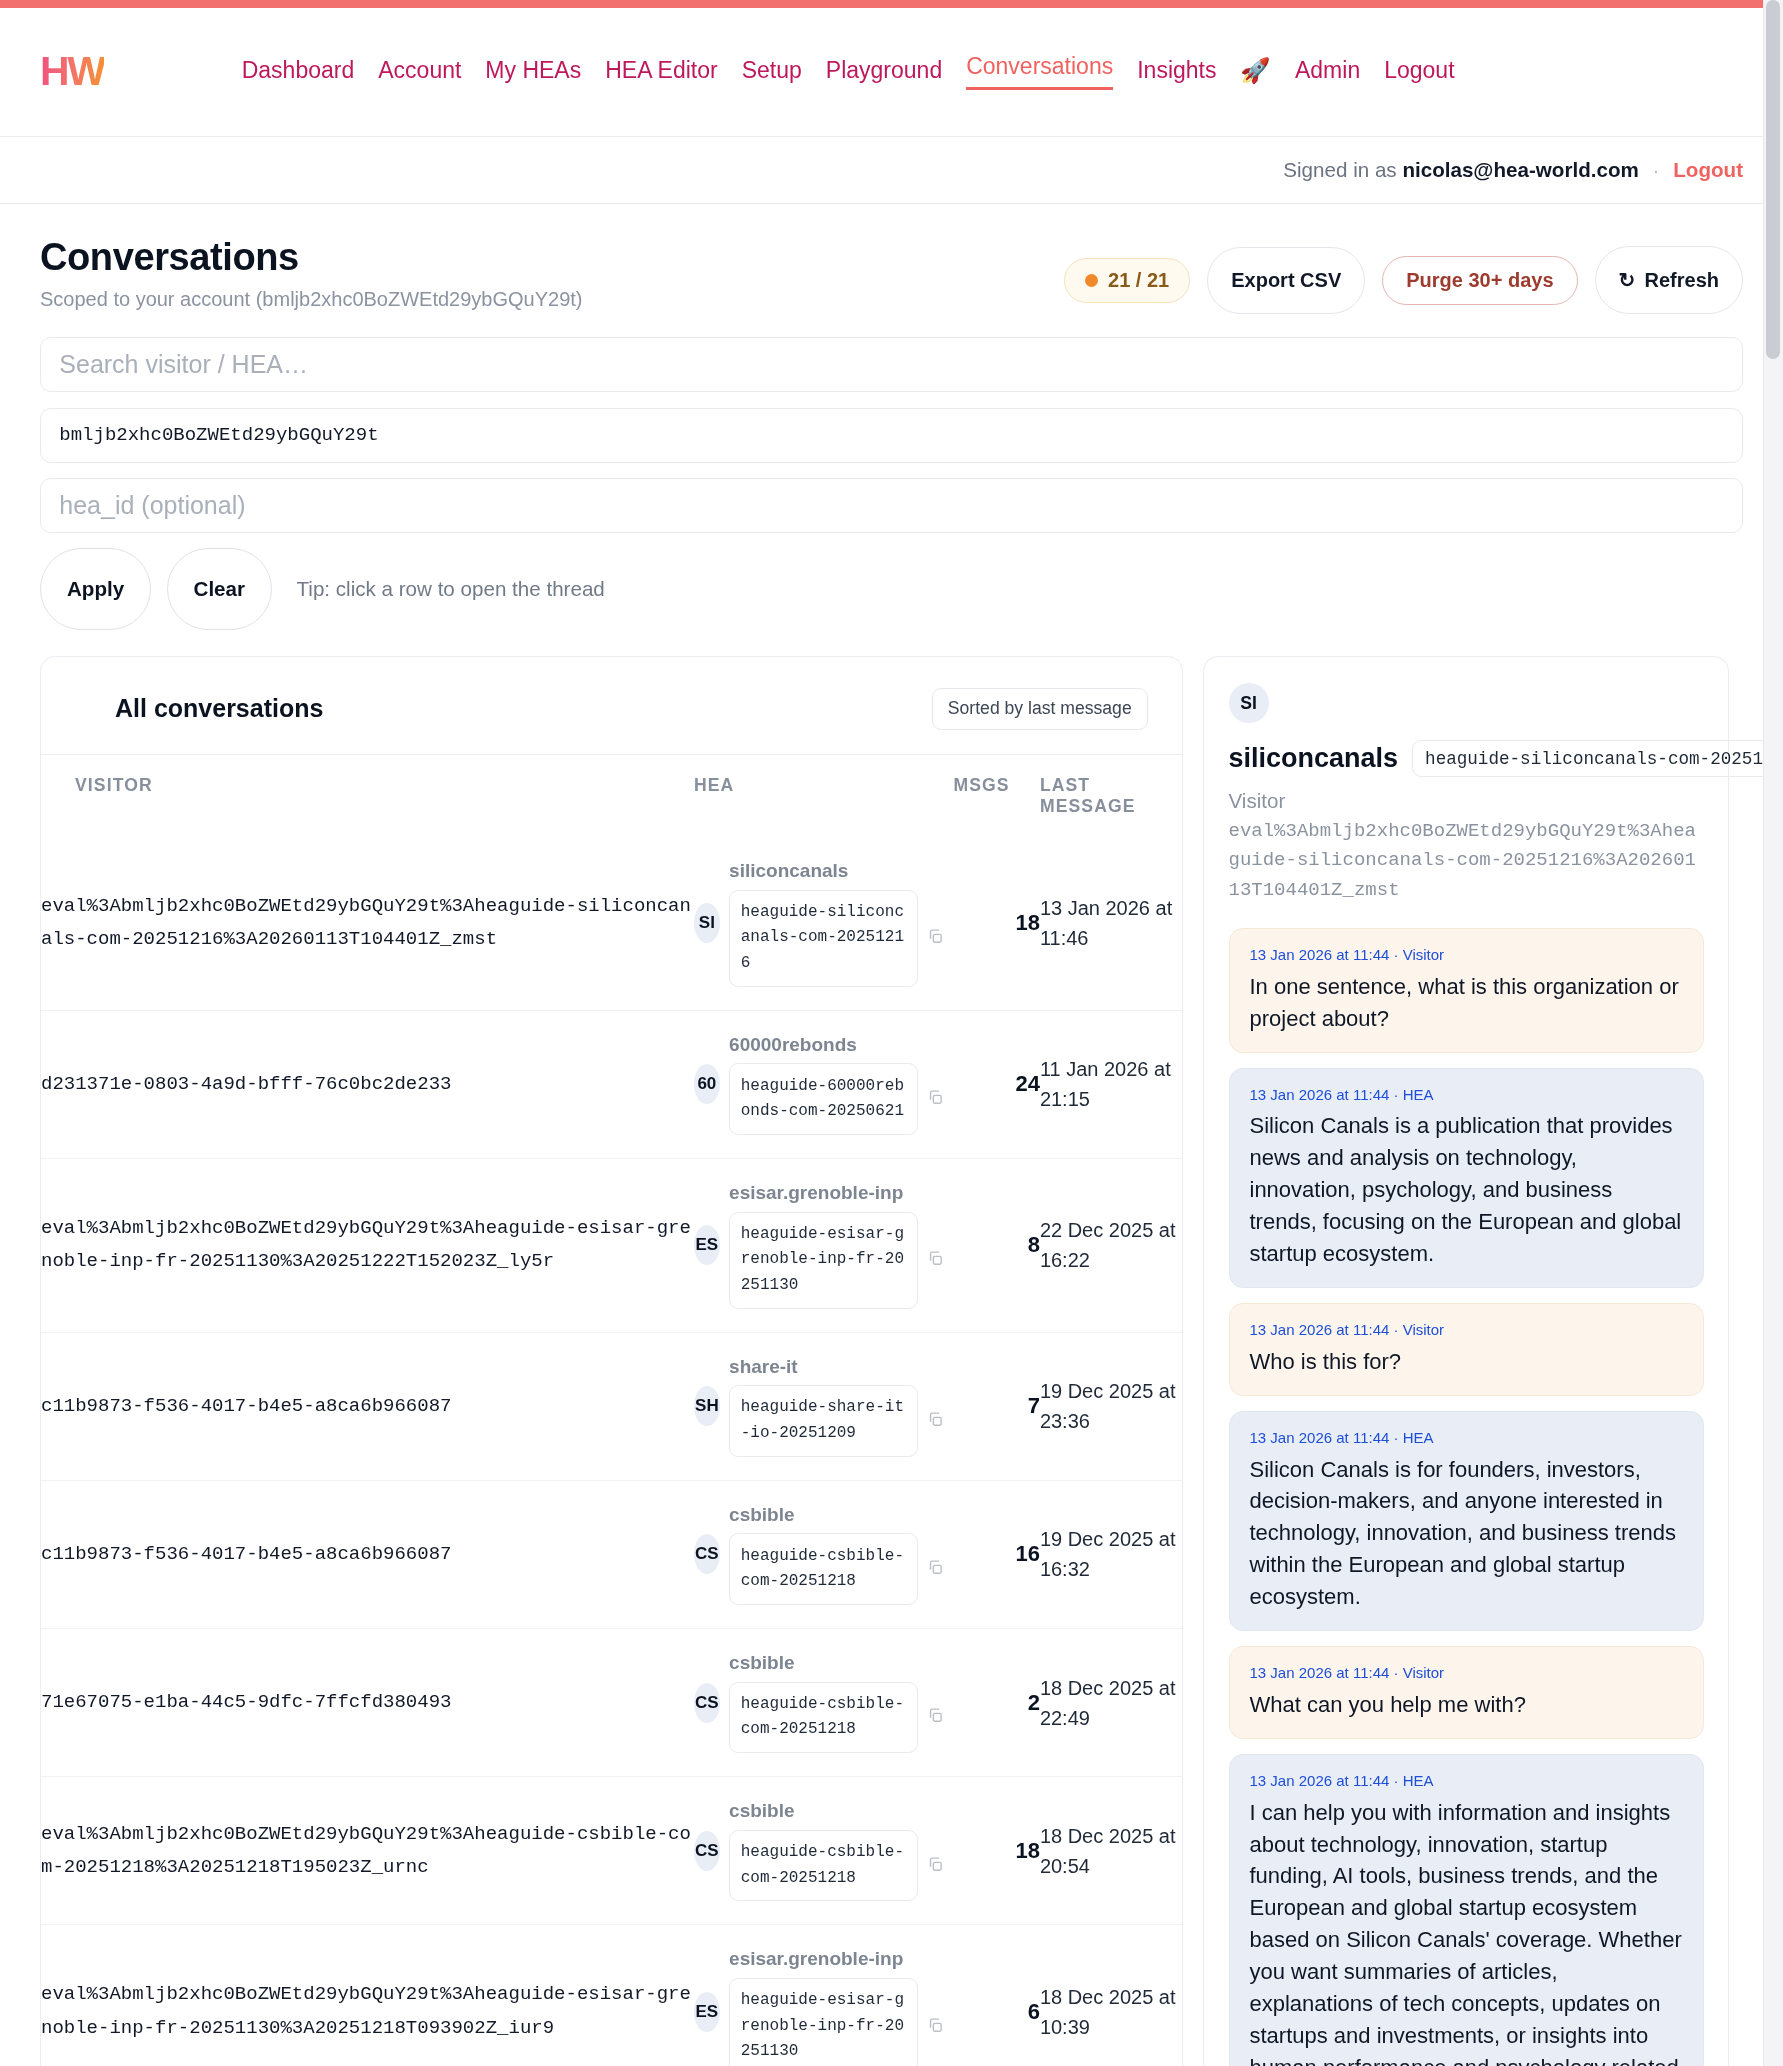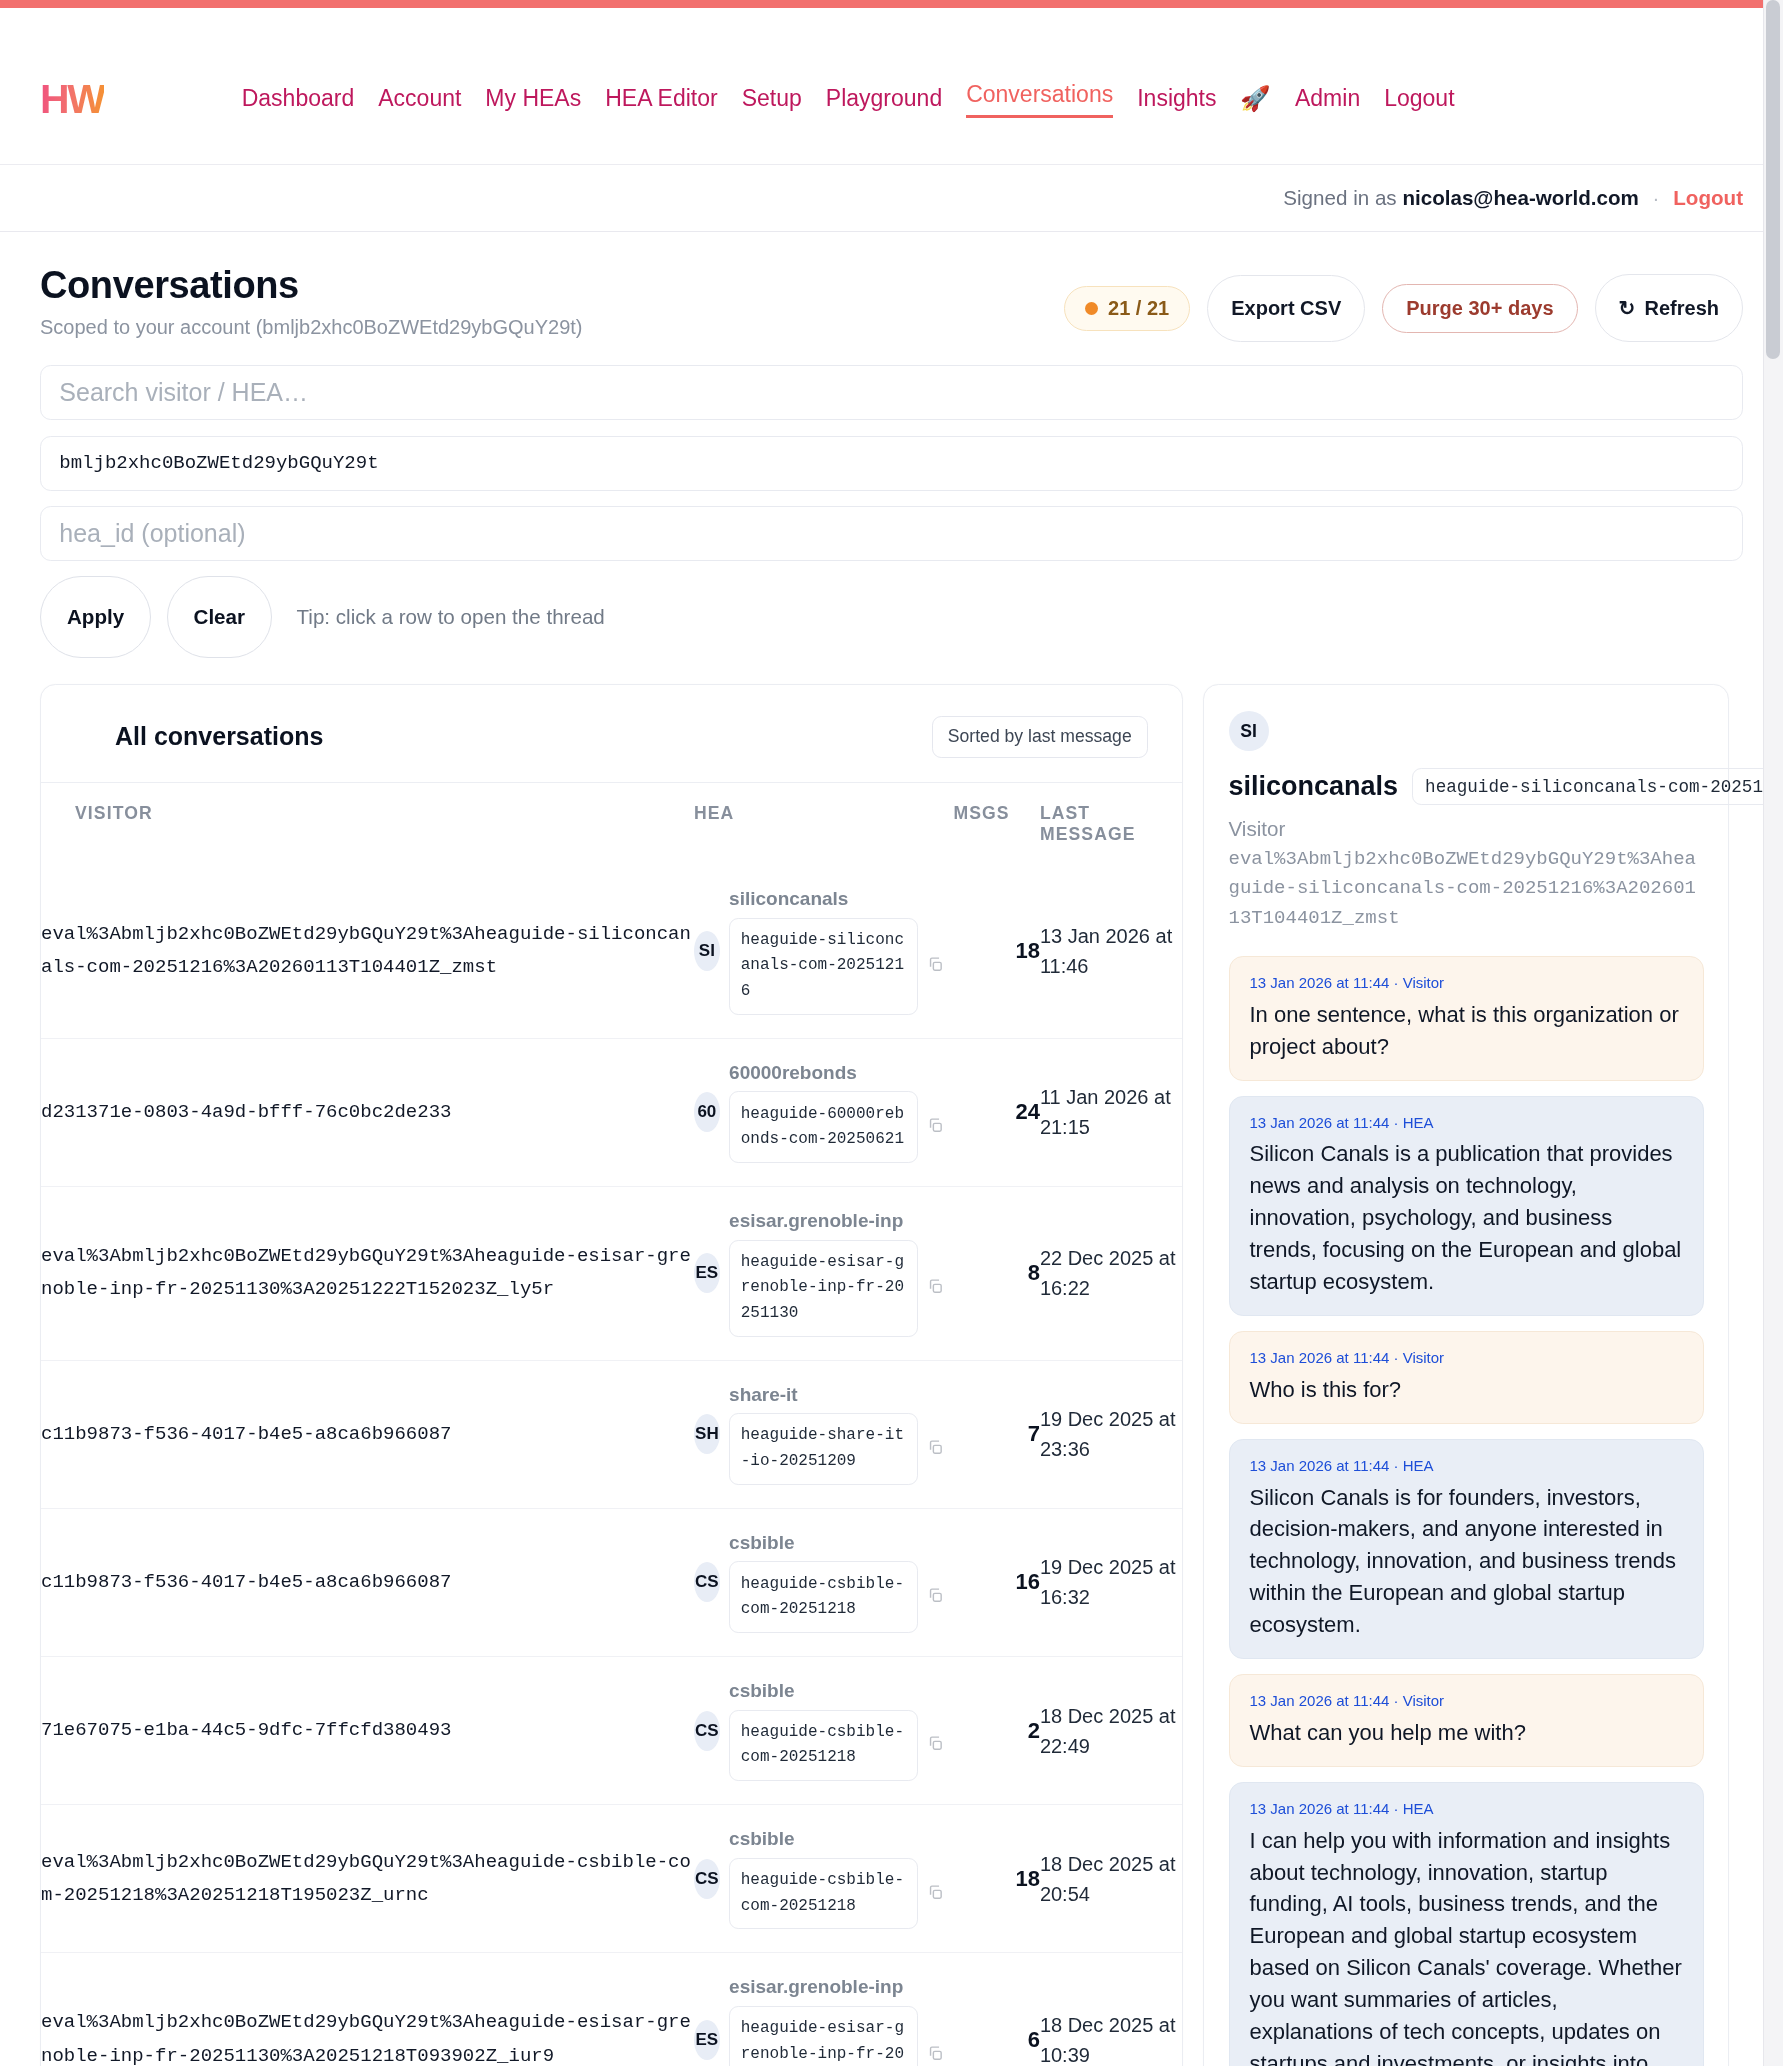--- a/index.html
+++ b/index.html
@@ -16,21 +16,20 @@
   .accent-bar { height: 7.6px; background: #f2706e; width: 100%; }
 
   
   .navbar {
     height: 129px;
     display: flex;
     align-items: center;
     background: #fff;
     border-bottom: 0.8px solid #ececf1;
     position: relative;
-    margin-top: 28px;
   }
   .logo {
     margin-left: 40px;
     font-size: 41px;
     font-weight: 800;
     letter-spacing: -2.3px;
     background: linear-gradient(95deg, #f0527f 0%, #f2706e 45%, #f59331 100%);
     -webkit-background-clip: text;
     background-clip: text;
     color: transparent;

